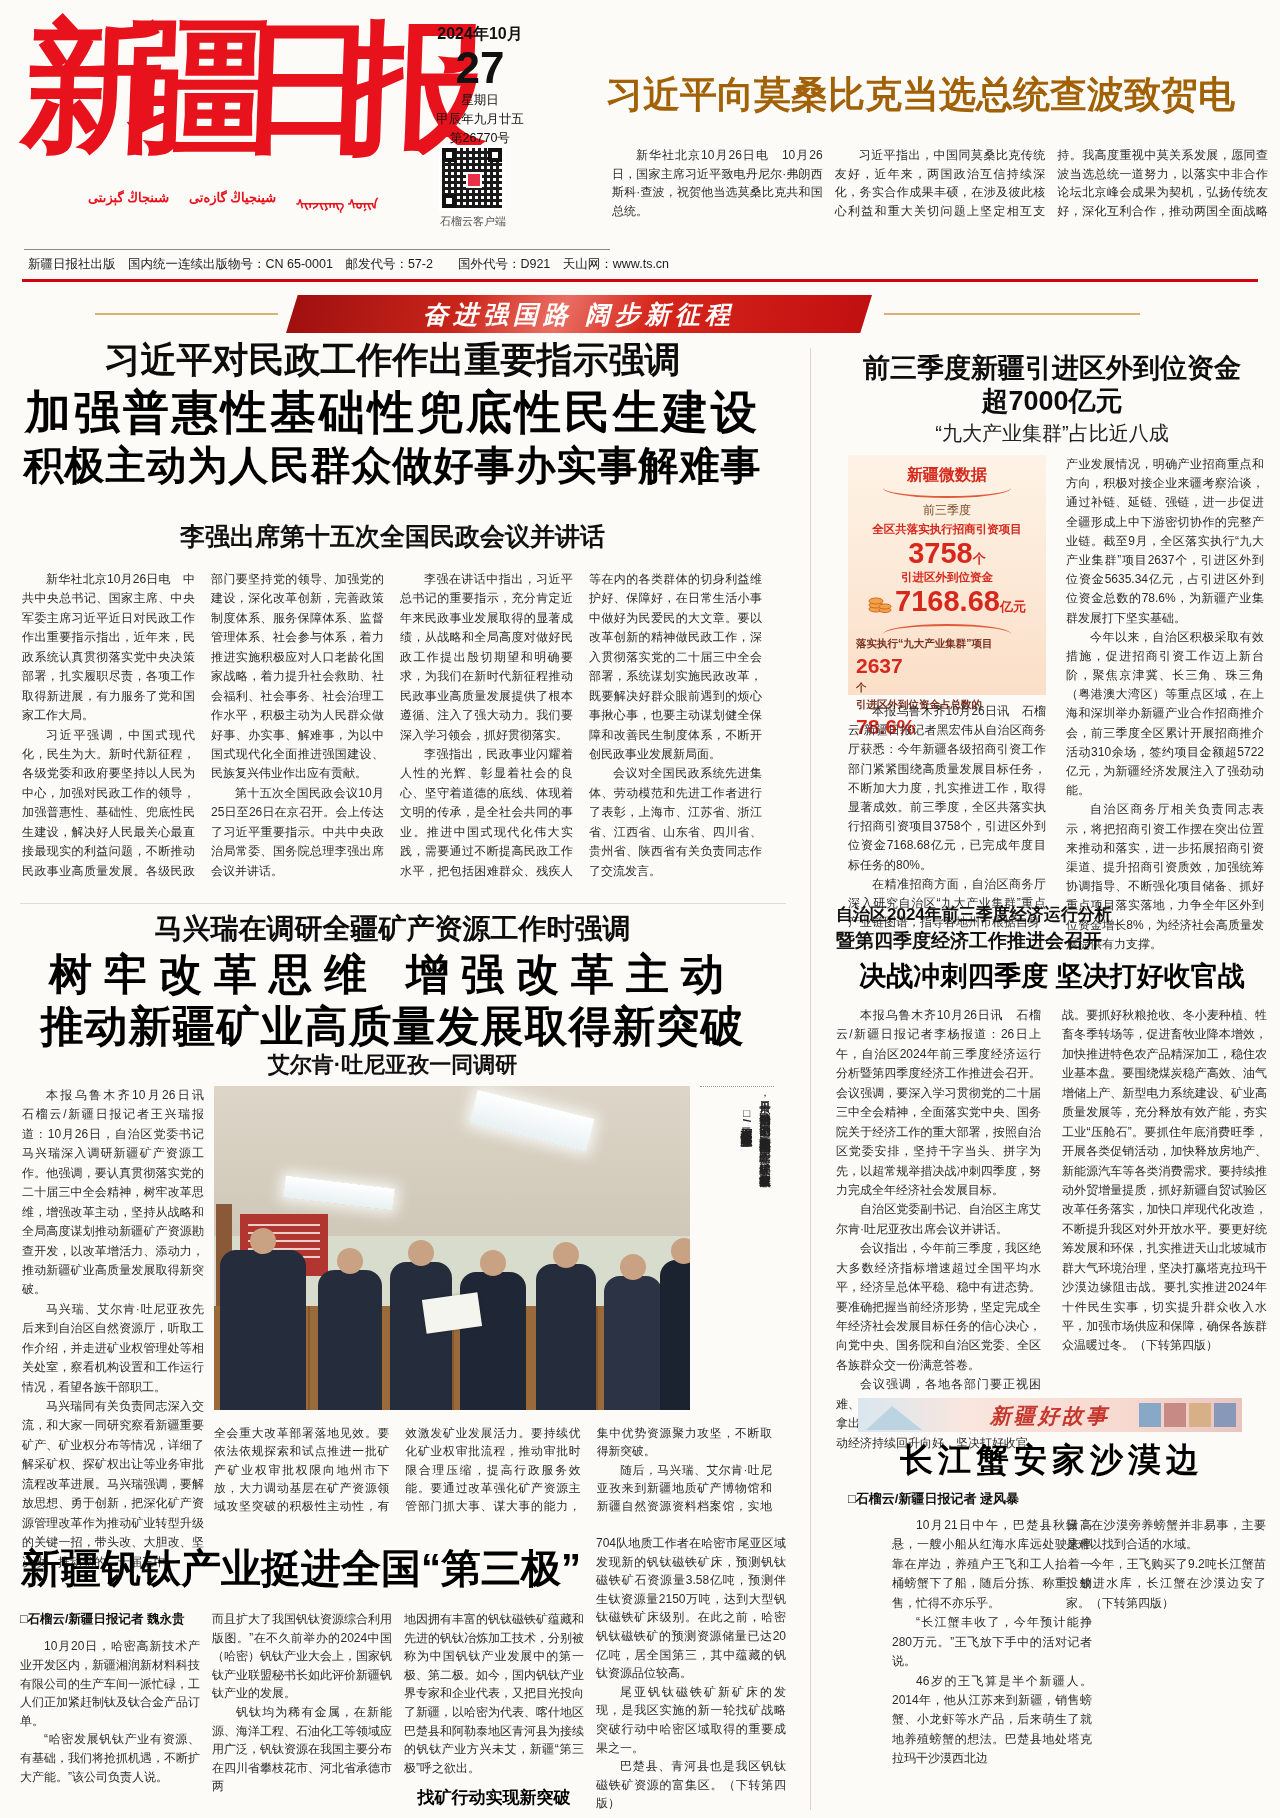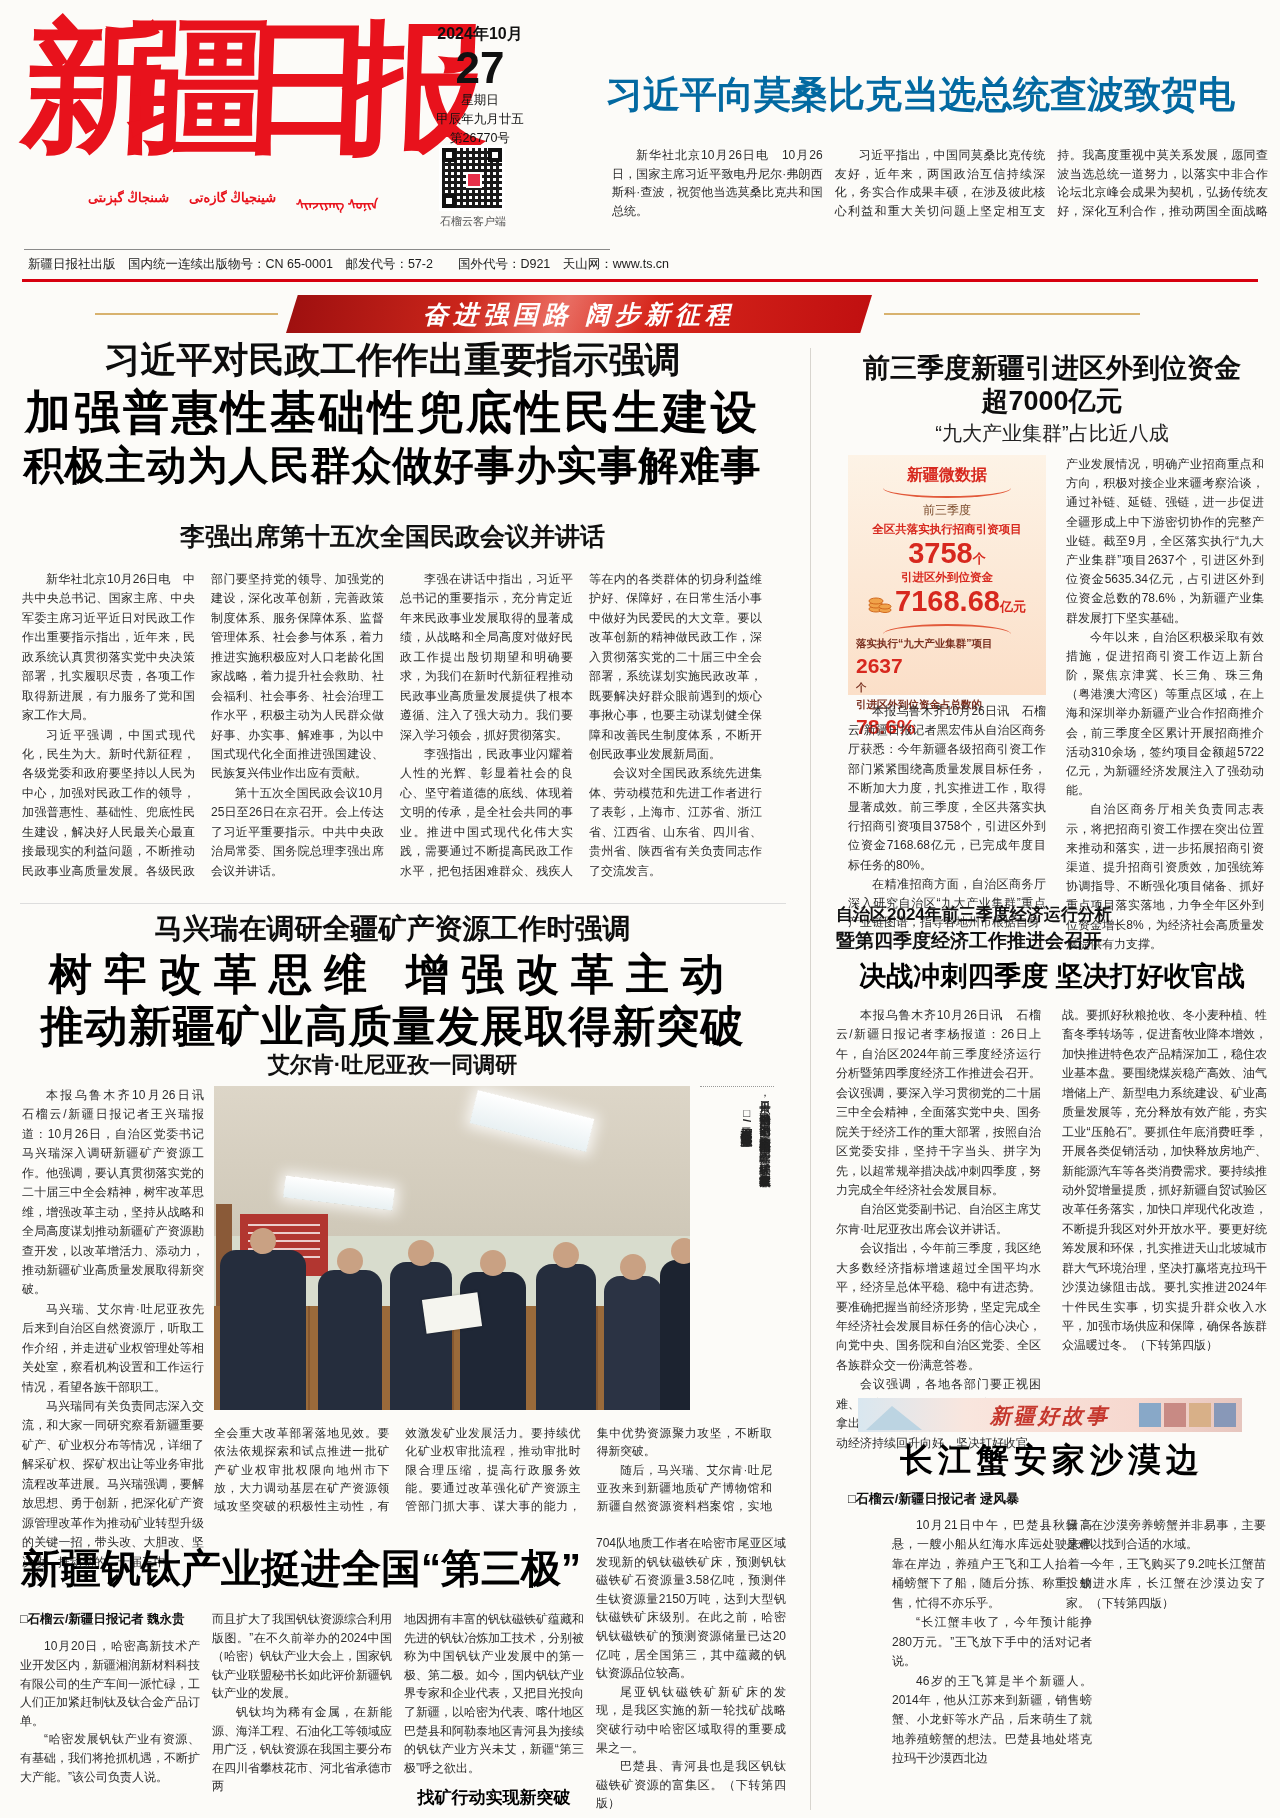--- a/index.html
+++ b/index.html
@@ -24,21 +24,21 @@
   #dateblock .sm{font-size:12.5px;line-height:1.5;}
   #qr{left:442px;top:148px;width:60px;height:60px;background:
       repeating-linear-gradient(0deg,#1a1a1a 0 3px,rgba(255,255,255,0) 3px 6px),
       repeating-linear-gradient(90deg,#1a1a1a 0 3px,#fff 3px 6px);outline:3px solid #fff;}
   .qr-eye{position:absolute;width:14px;height:14px;border:4px solid #111;background:#fff;box-sizing:border-box;}
   #qr .e1{left:0;top:0;} #qr .e2{right:0;top:0;} #qr .e3{left:0;bottom:0;}
   #qr .logo{position:absolute;left:24px;top:24px;width:12px;height:12px;background:#e8304a;border:2px solid #fff;}
   #qr-label{left:428px;top:214px;width:90px;font-size:11px;color:#555;text-align:center;}
 
   
-  #moz-hl{left:606px;top:70px;width:664px;font-size:37px;font-weight:900;color:#0369a1;
+  #moz-hl{left:606px;top:70px;width:664px;font-size:37px;font-weight:900;color:#a16207;
           letter-spacing:0px;white-space:nowrap;}
   #moz-body{left:612px;top:146px;width:656px;height:88px;column-count:3;font-size:12px;line-height:1.55;}
 
   
   #pub-rule-top{left:24px;top:249px;width:586px;height:0;border-top:1px solid #8a8a8a;}
   #pub-line{left:28px;top:256px;width:700px;font-size:12.5px;color:#1c1c1c;}
   #red-rule{left:22px;top:279px;width:1236px;height:3px;background:#d7000f;}
 
   
   #banner{left:286px;top:295px;width:586px;height:38px;background:linear-gradient(100deg,#9d0f0f,#e03020 45%,#c00f10);

